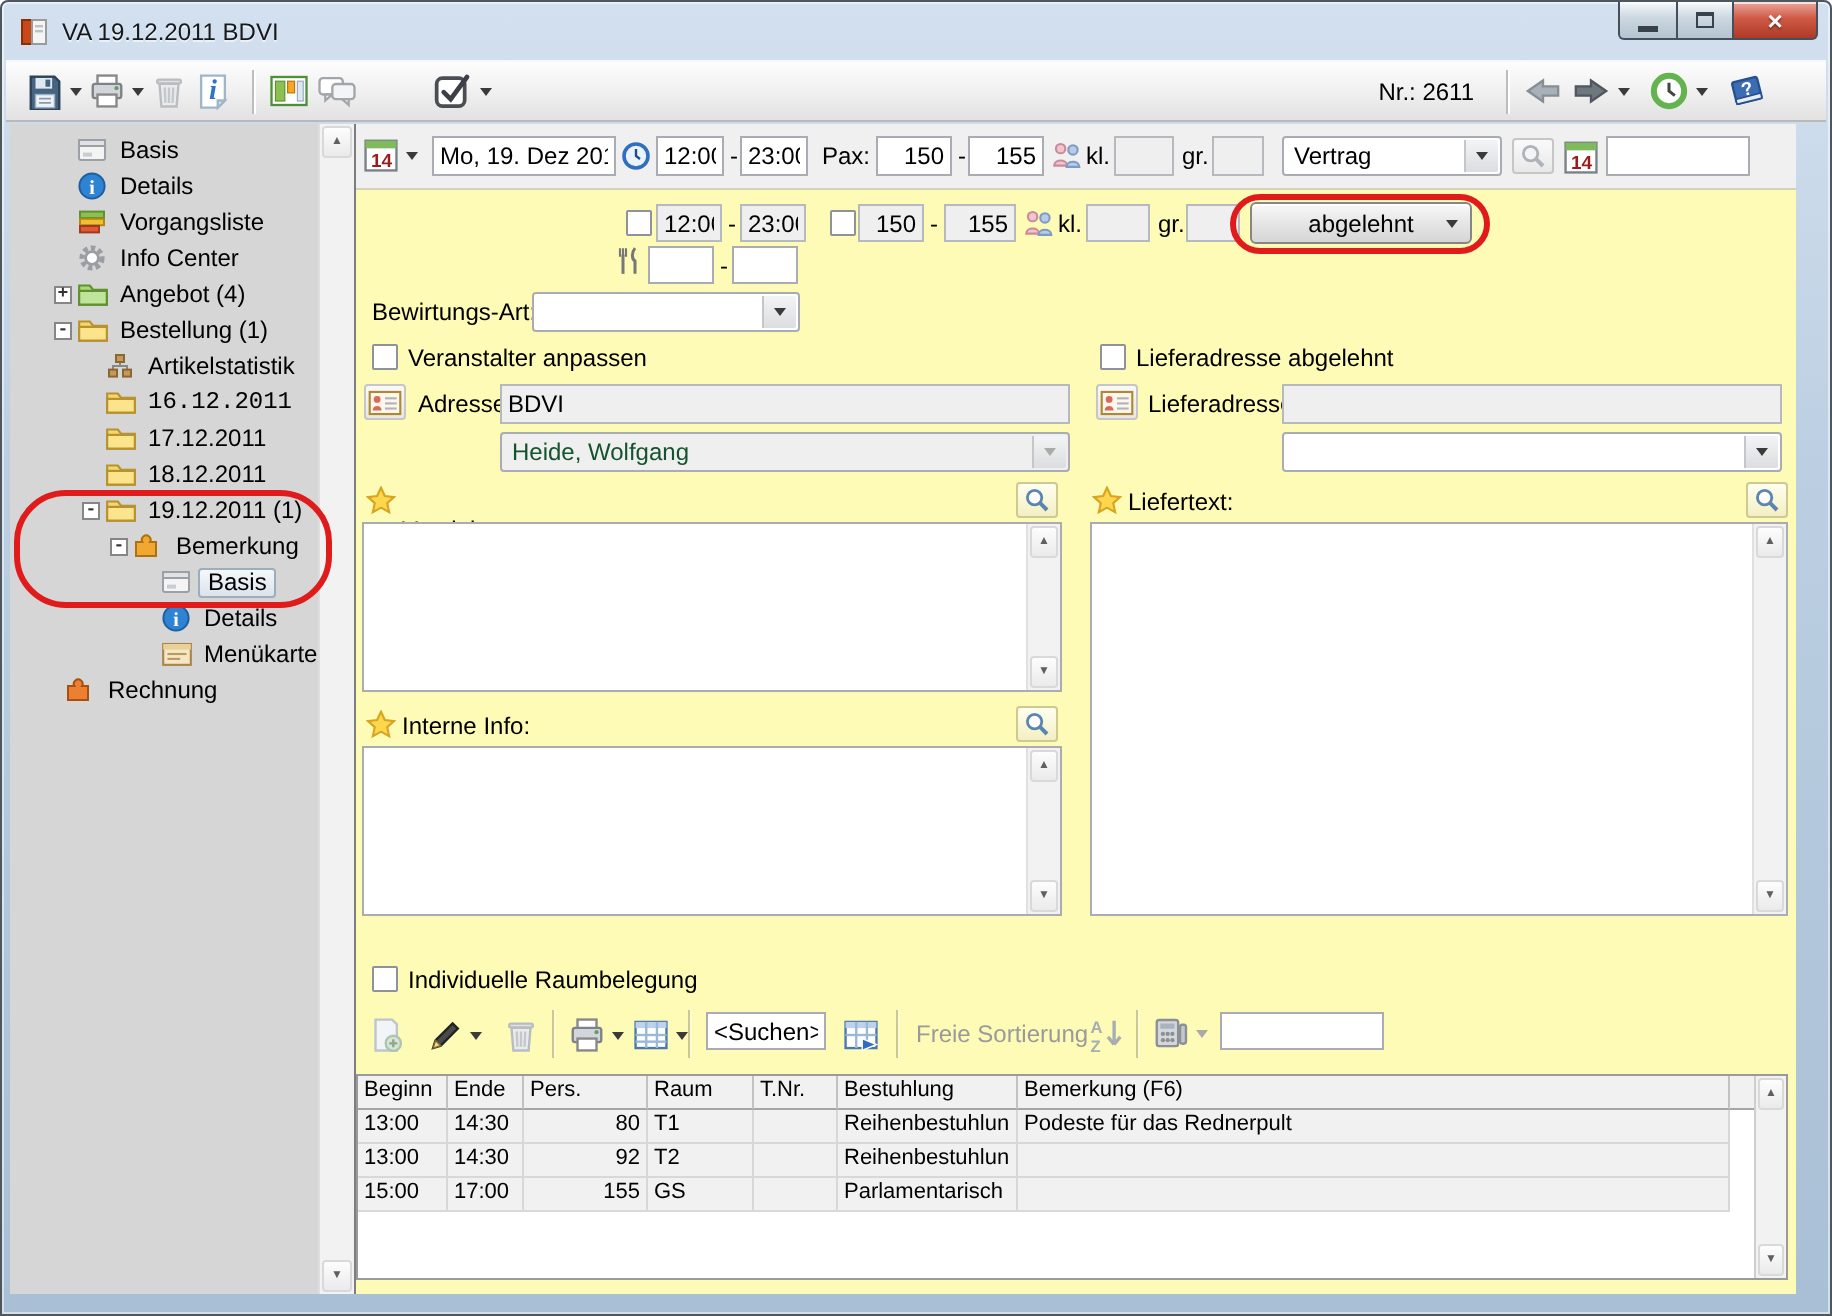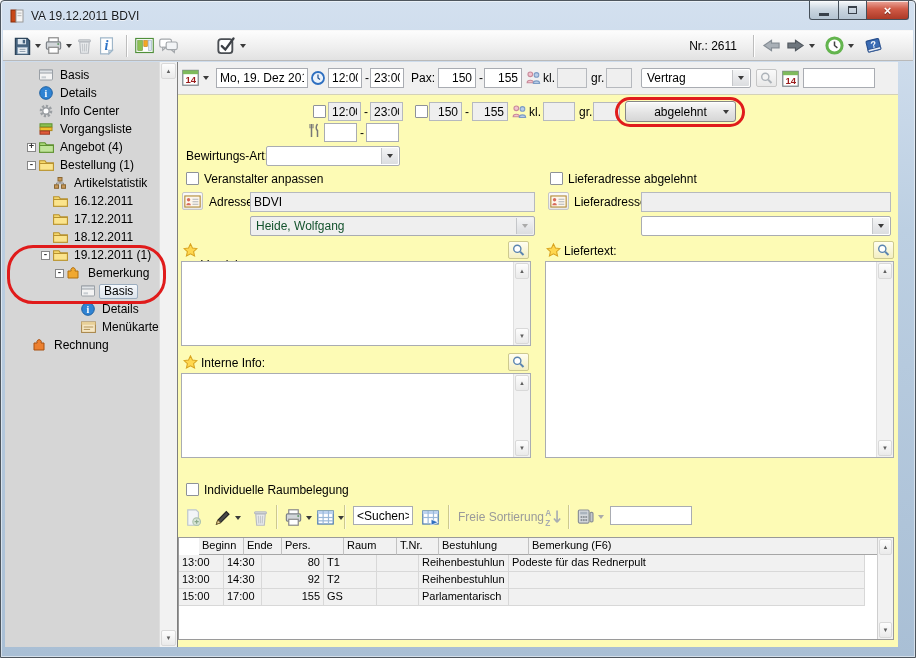--- a/index.html
+++ b/index.html
@@ -244,37 +244,37 @@
               <svg width="16" height="16" viewBox="0 0 16 16">
                 <circle cx="8" cy="8" r="6.3" fill="#2f83d3" stroke="#1d5fa0"></circle>
                 <text x="6.6" y="12" font-family="Liberation Serif,serif" font-size="10" font-weight="bold" fill="#fff">i</text>
               </svg>
             </span>
             <span class="tlabel">Details</span>
           </div>
           <div class="tree-item" style="padding-left: 22px;">
             <span class="exp"></span>
             <span class="ticon">
-              <svg width="16" height="16" viewBox="0 0 16 16">
-                <circle cx="8" cy="8" r="5" fill="none" stroke="#9a9ea2" stroke-width="2.6" stroke-dasharray="2.2 1.6"></circle>
-                <circle cx="8" cy="8" r="3.2" fill="#fff" stroke="#9a9ea2" stroke-width="1.4"></circle>
-              </svg>
-            </span>
-            <span class="tlabel">Info Center</span>
-          </div>
-          <div class="tree-item" style="padding-left: 22px;">
-            <span class="exp"></span>
-            <span class="ticon">
               <svg width="16" height="14" viewBox="0 0 16 14">
                 <rect x="2" y="1.8" width="12" height="3.2" fill="#8cc152" stroke="#5f9130"></rect>
                 <rect x="2" y="5.4" width="12" height="3.2" fill="#f0c030" stroke="#b08a18"></rect>
                 <rect x="2" y="9" width="9.5" height="3.2" fill="#e05a3a" stroke="#a03a20"></rect>
               </svg>
             </span>
             <span class="tlabel">Vorgangsliste</span>
+          </div>
+          <div class="tree-item" style="padding-left: 22px;">
+            <span class="exp"></span>
+            <span class="ticon">
+              <svg width="16" height="16" viewBox="0 0 16 16">
+                <circle cx="8" cy="8" r="5" fill="none" stroke="#9a9ea2" stroke-width="2.6" stroke-dasharray="2.2 1.6"></circle>
+                <circle cx="8" cy="8" r="3.2" fill="#fff" stroke="#9a9ea2" stroke-width="1.4"></circle>
+              </svg>
+            </span>
+            <span class="tlabel">Info Center</span>
           </div>
           <div class="tree-item" style="padding-left: 22px;">
             <span class="exp">
               <span class="expbox">+</span>
             </span>
             <span class="ticon">
               <svg width="17" height="14" viewBox="0 0 16 13">
                 <path d="M1.5 2.5h5l1.5 2h6.5v7h-13z" fill="#a8d878" stroke="#5f9130"></path>
                 <path d="M1.5 5h13v6.5h-13z" fill="#c0e49a" stroke="#5f9130"></path>
               </svg>
@@ -298,21 +298,21 @@
             <span class="ticon">
               <svg width="16" height="14" viewBox="0 0 16 14">
                 <path d="M8 5v2M8 7H4.5v1.5M8 7h3.5v1.5" stroke="#888" fill="none"></path>
                 <rect x="6" y="1.5" width="4" height="3.5" fill="#c89858" stroke="#8a6630"></rect>
                 <rect x="2.5" y="8.8" width="4" height="3.5" fill="#c89858" stroke="#8a6630"></rect>
                 <rect x="9.5" y="8.8" width="4" height="3.5" fill="#c89858" stroke="#8a6630"></rect>
               </svg>
             </span>
             <span class="tlabel">Artikelstatistik</span>
           </div>
-          <div class="tree-item" style="padding-left: 36px;">
+          <div class="tree-item" style="padding-left: 36px; font-family: Liberation Mono, monospace;">
             <span class="exp"></span>
             <span class="ticon">
               <svg width="17" height="14" viewBox="0 0 16 13">
                 <path d="M1.5 2.5h5l1.5 2h6.5v7h-13z" fill="#f5d76b" stroke="#b8922f"></path>
                 <path d="M1.5 5h13v6.5h-13z" fill="#fbe48c" stroke="#b8922f"></path>
               </svg>
             </span>
             <span class="tlabel">16.12.2011</span>
           </div>
           <div class="tree-item" style="padding-left: 36px;">
@@ -731,21 +731,21 @@
               </g>
               <rect x="11.8" y="3.5" width="2.5" height="8" rx="1" fill="#c4c8cc" stroke="#8a9096"></rect>
             </svg>
           </span>
           <span class="caret dis"></span>
         </div>
       <input class="txt small" style="left: 432px; top: 444px; width: 82px;" readonly="" value="">
 
       <div class="grid">
         <div class="ghead" id="ghead">
-            <div class="gh" style="width: 45px; margin-left: 20px;">Beginn</div>
+            <div class="gh" style="width: 45px;">Beginn</div>
             <div class="gh" style="width: 38px;">Ende</div>
             <div class="gh" style="width: 62px;">Pers.</div>
             <div class="gh" style="width: 53px;">Raum</div>
             <div class="gh" style="width: 42px;">T.Nr.</div>
             <div class="gh" style="width: 90px;">Bestuhlung</div>
             <div class="gh" style="width: 356px;">Bemerkung (F6)</div>
             <div class="gh fill"></div>
           </div>
         <div id="gbody">
             <div class="grow">

